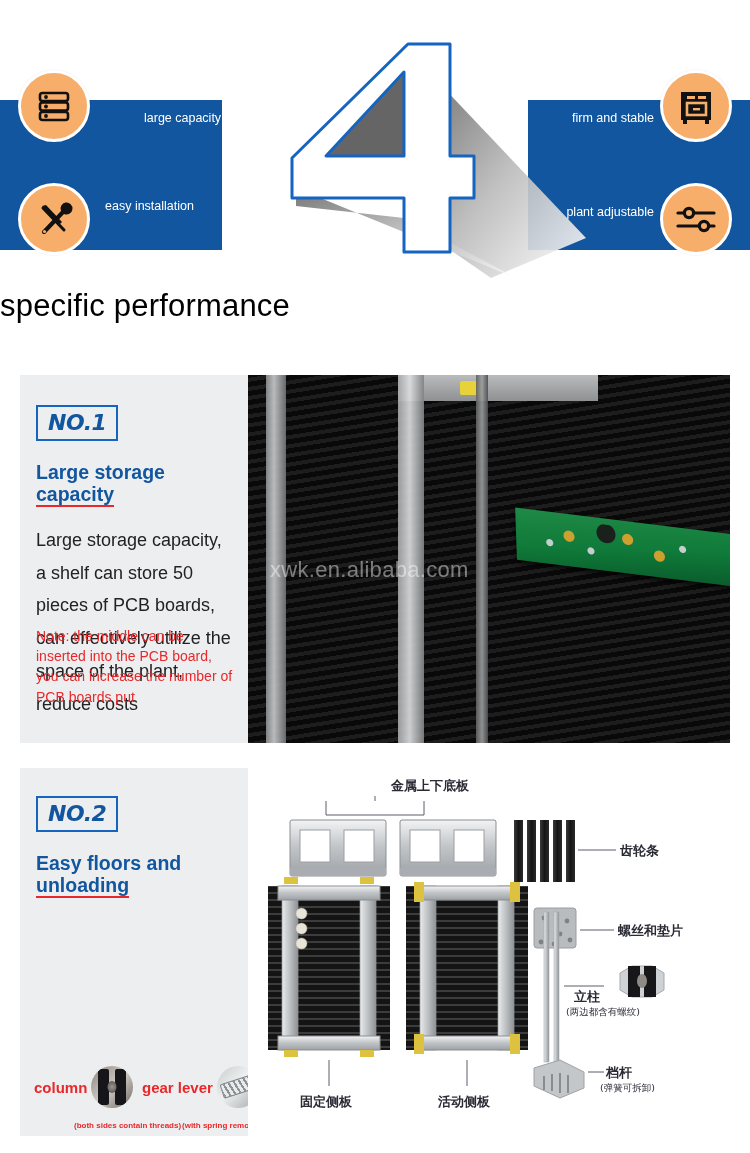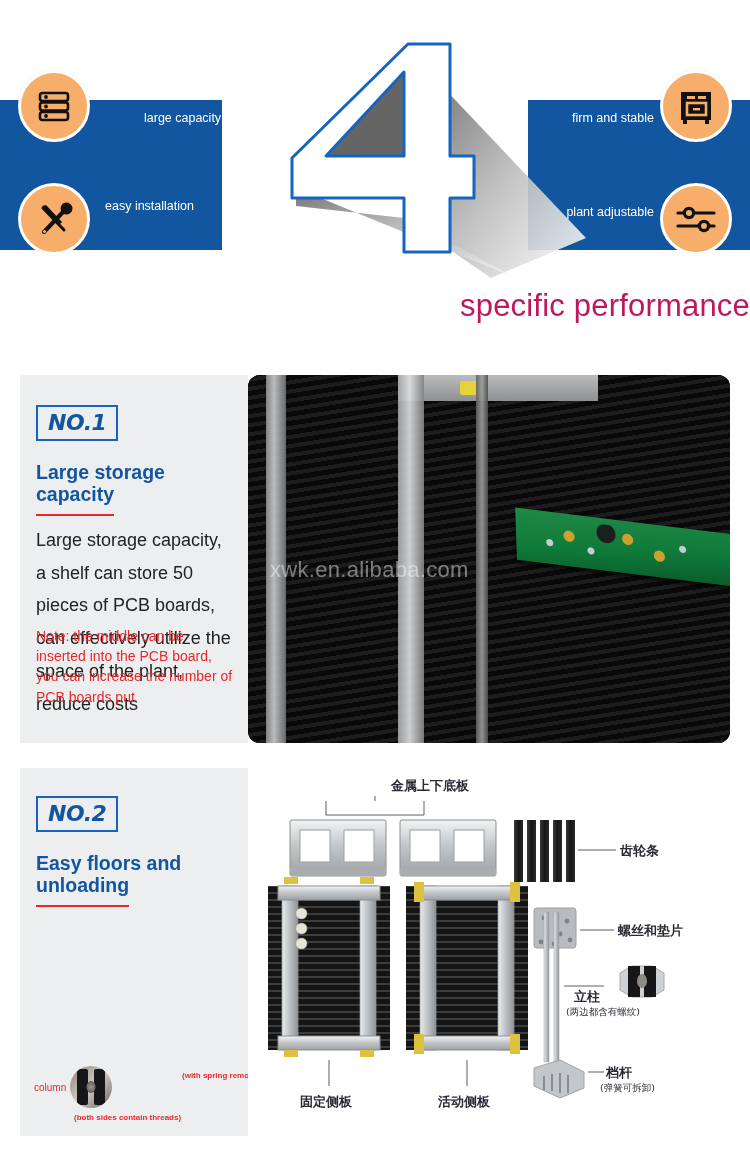--- a/index.html
+++ b/index.html
@@ -50,23 +50,23 @@
   .big-num {
     position: absolute;
     left: 286px; top: 38px;
     width: 200px; height: 240px;
   }
   .big-num svg { width: 100%; height: 100%; overflow: visible; }
 
   .hero-title {
     position: absolute;
     left: 0; right: 0; top: 288px;
-    text-align: right;
+    text-align: left;
     font-size: 31px;
-    color: #be185d;
+    color: #000000;
     letter-spacing: 0.2px;
   }
 
   
   .section { position: absolute; left: 20px; width: 710px; }
   .sec1 { top: 375px; height: 368px; }
   .sec2 { top: 768px; height: 368px; }
 
   .info-panel {
     position: absolute;
@@ -96,21 +96,21 @@
     font-size: 19.5px;
     font-weight: bold;
     color: #1256A0;
     line-height: 1.15;
     margin-bottom: 18px;
     position: relative;
     display: inline-block;
   }
   .sec-head .u-red {
     border-bottom: 2.5px solid #E8282B;
-    padding-bottom: 9px;
+    padding-bottom: 0;
   }
 
   .sec-body {
     font-size: 18px;
     color: #222222;
     line-height: 1.82;
   }
 
   .sec-note {
     position: absolute;
@@ -131,21 +131,20 @@
     border-left: 11px solid #EDEEEF;
   }
 
   
   .photo {
     position: absolute;
     left: 228px; top: 0;
     width: 482px; height: 100%;
     overflow: hidden;
     background: #111;
-    border-radius: 12px;
   }
   .rack-bg {
     position: absolute; inset: 0;
     background:
       repeating-linear-gradient(-9deg, #1d1d1d 0px, #1d1d1d 4px, #090909 4px, #090909 9px),
       linear-gradient(160deg, #2e2e2e, #070707 70%);
   }
   .rack-col {
     position: absolute;
     top: 0; bottom: 0;
@@ -207,21 +206,21 @@
   .thumbs {
     position: absolute;
     left: 14px; bottom: 8px;
     width: 214px; height: 62px;
   }
   .thumb-item { position: absolute; }
   .ti-col { left: 0;   top: 0; }
   .ti-gear{ left: 108px; top: 0; }
   .thumb-row { display: flex; align-items: center; gap: 4px; }
   .thumb-lab {
-    font-size: 10px; color: #E8282B; font-weight: normal; white-space: nowrap;
+    font-size: 15px; color: #E8282B; font-weight: bold; white-space: nowrap;
   }
   .thumb-img {
     width: 42px; height: 42px; border-radius: 50%;
     background: linear-gradient(135deg,#8d8179,#cfcac4 50%,#6e6660);
     position: relative; overflow: hidden;
   }
   .thumb-img.col::before {
     content: ""; position: absolute; left: 7px; top: 3px;
     width: 11px; height: 36px; background: #16161a; border-radius: 2px;
   }
@@ -241,21 +240,21 @@
   }
   .gear-rod {
     position: absolute; left: 4px; top: 13px;
     width: 34px; height: 15px;
     background: repeating-linear-gradient(75deg,#8d9296 0 2px,#e8eaec 2px 5px);
     border: 1px solid #7e8387; border-radius: 2px;
     transform: rotate(-18deg);
   }
   .thumb-sub {
     font-size: 8px; color: #E8282B; font-weight: bold;
-    margin-top: 5px; white-space: nowrap; padding-left: 40px;
+    margin-top: 13px; white-space: nowrap; padding-left: 40px;
   }
 </style>
 </head>
 <body>
 
 <div class="hero">
 
   <div class="band band-left"></div>
   <div class="band band-right"></div>
 
@@ -374,20 +373,26 @@
         <div class="thumb-row">
           <div class="thumb-lab">column</div>
           <div class="thumb-img col">
             <div class="col-dot"></div>
           </div>
         </div>
         <div class="thumb-sub">(both sides contain threads)</div>
       </div>
 
       <div class="thumb-item ti-gear">
+        <div class="thumb-row">
+          <div class="thumb-lab">gear lever</div>
+          <div class="thumb-img gear">
+            <div class="gear-rod"></div>
+          </div>
+        </div>
         <div class="thumb-sub">(with spring removable)</div>
       </div>
     </div>
 
     <div class="notch"></div>
   </div>
 
   <div class="diagram">
     <svg viewBox="0 0 482 368">
       <defs>

